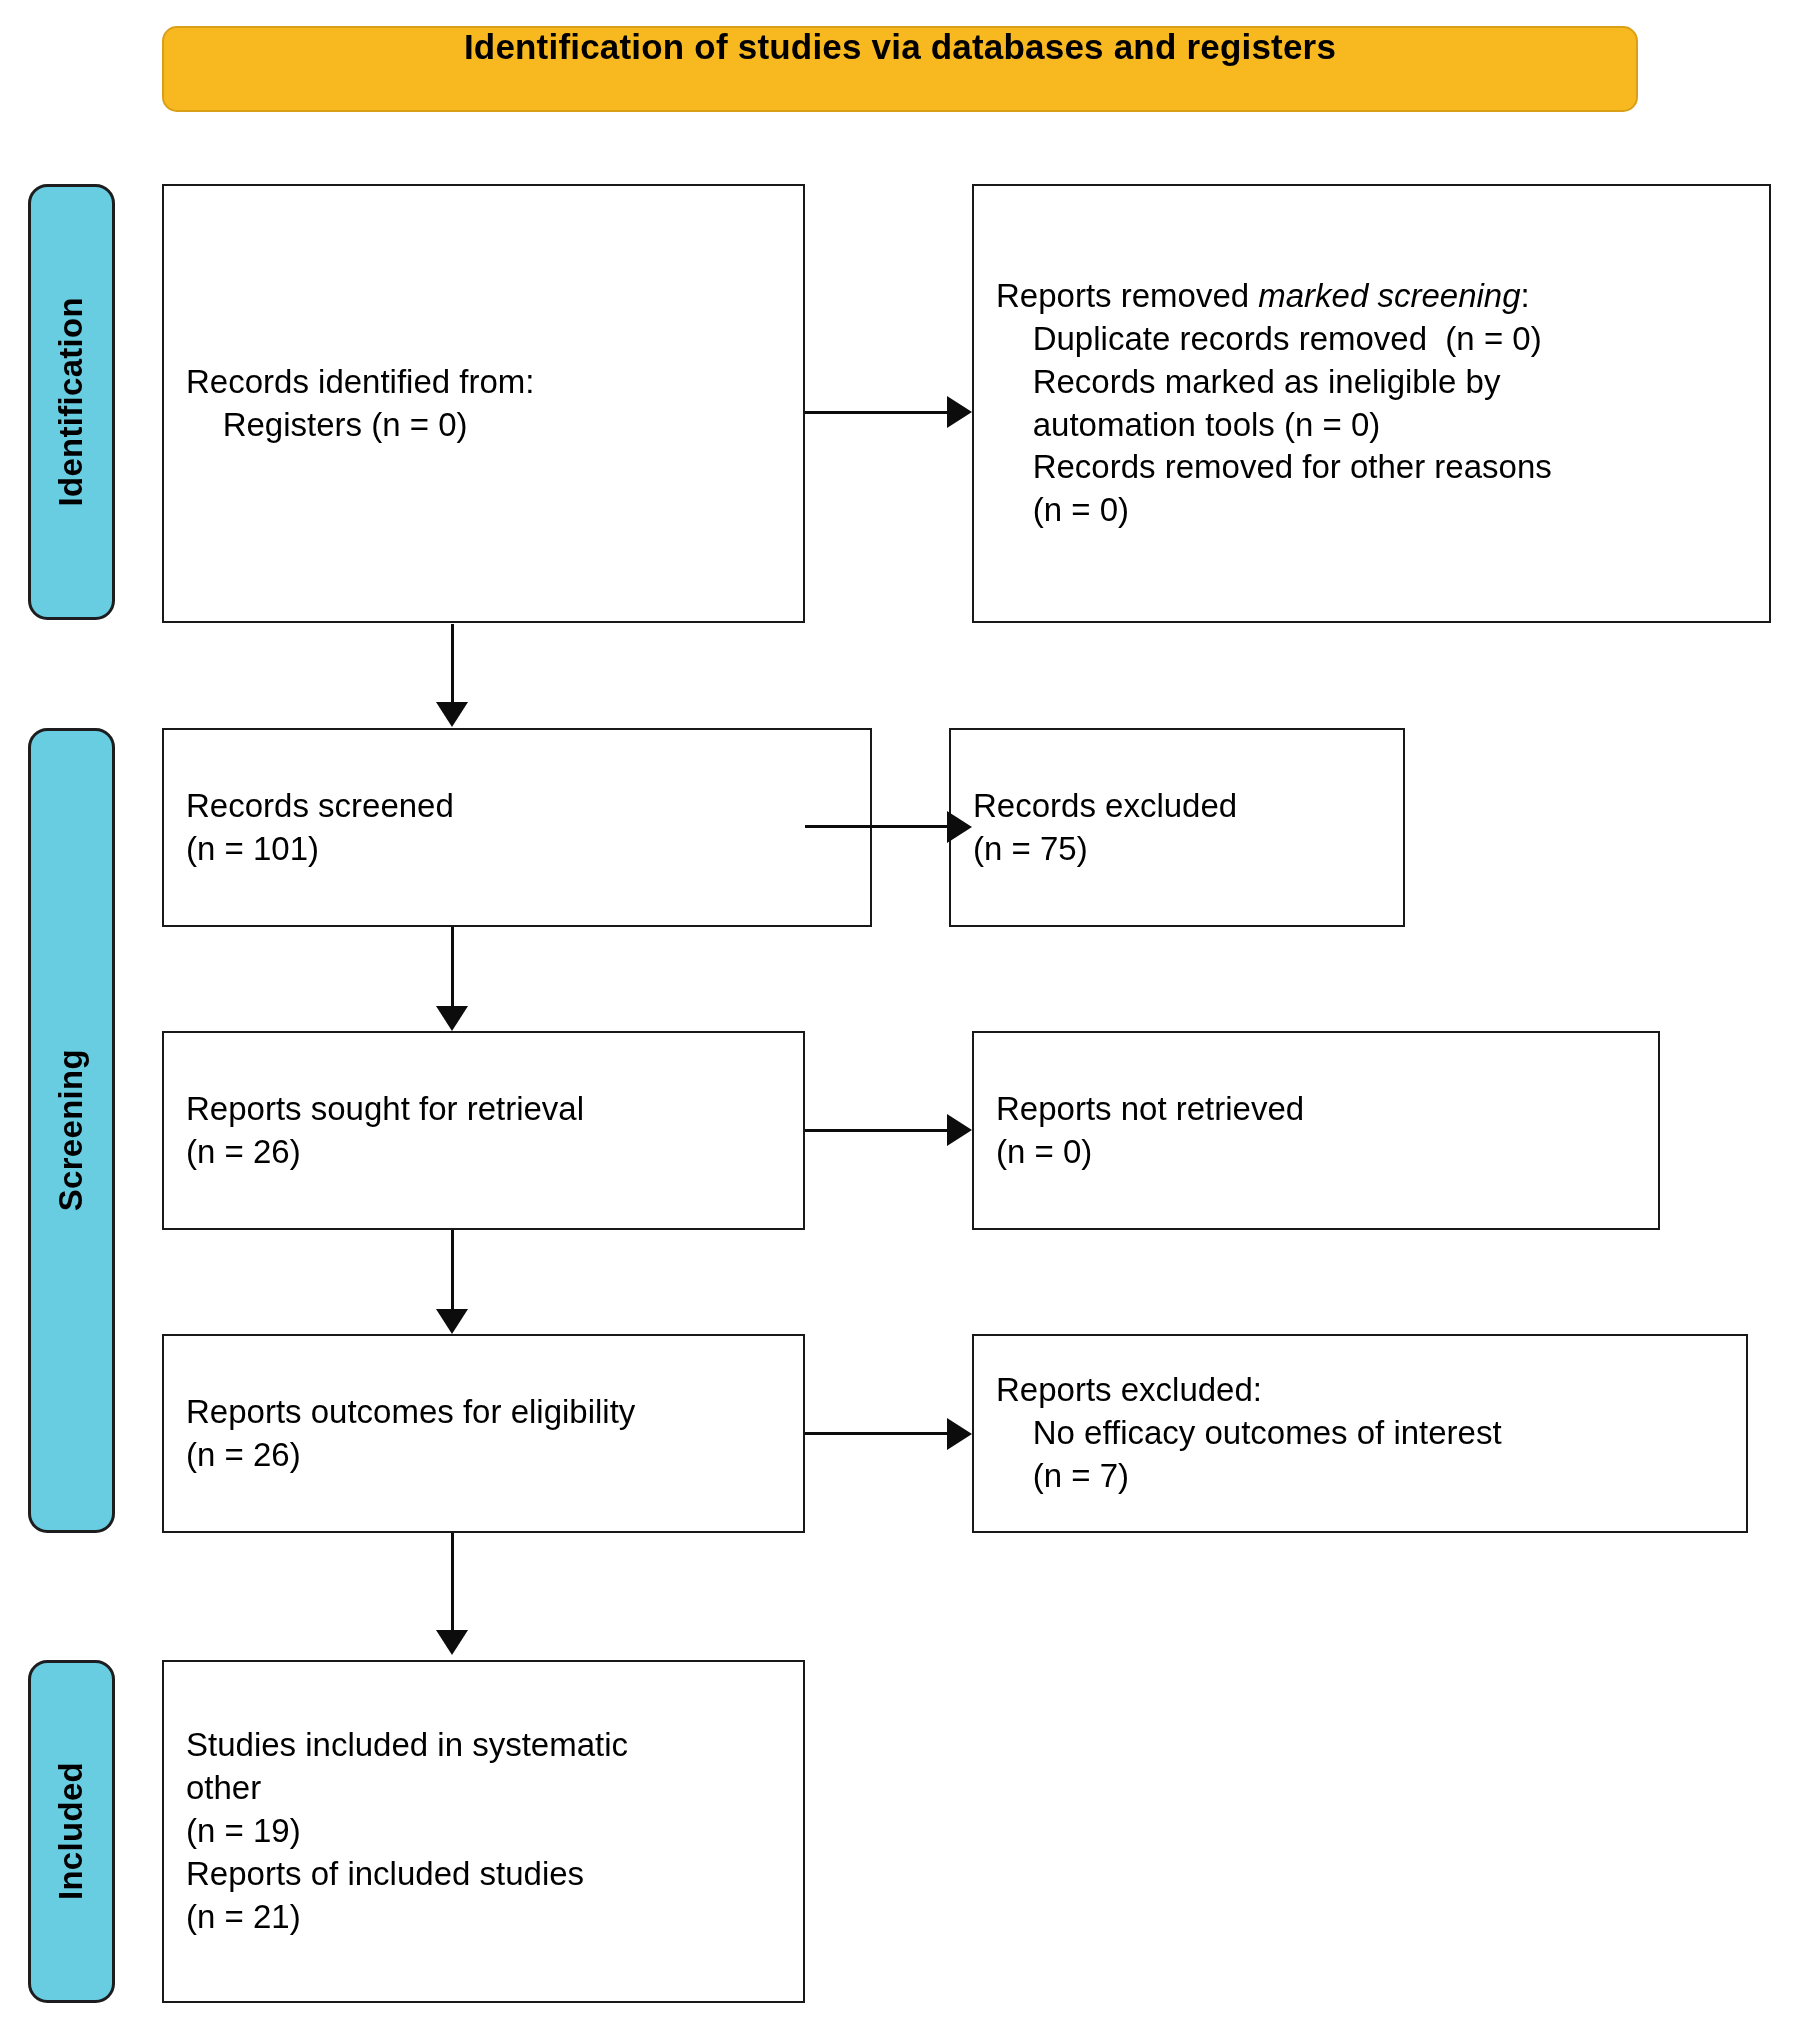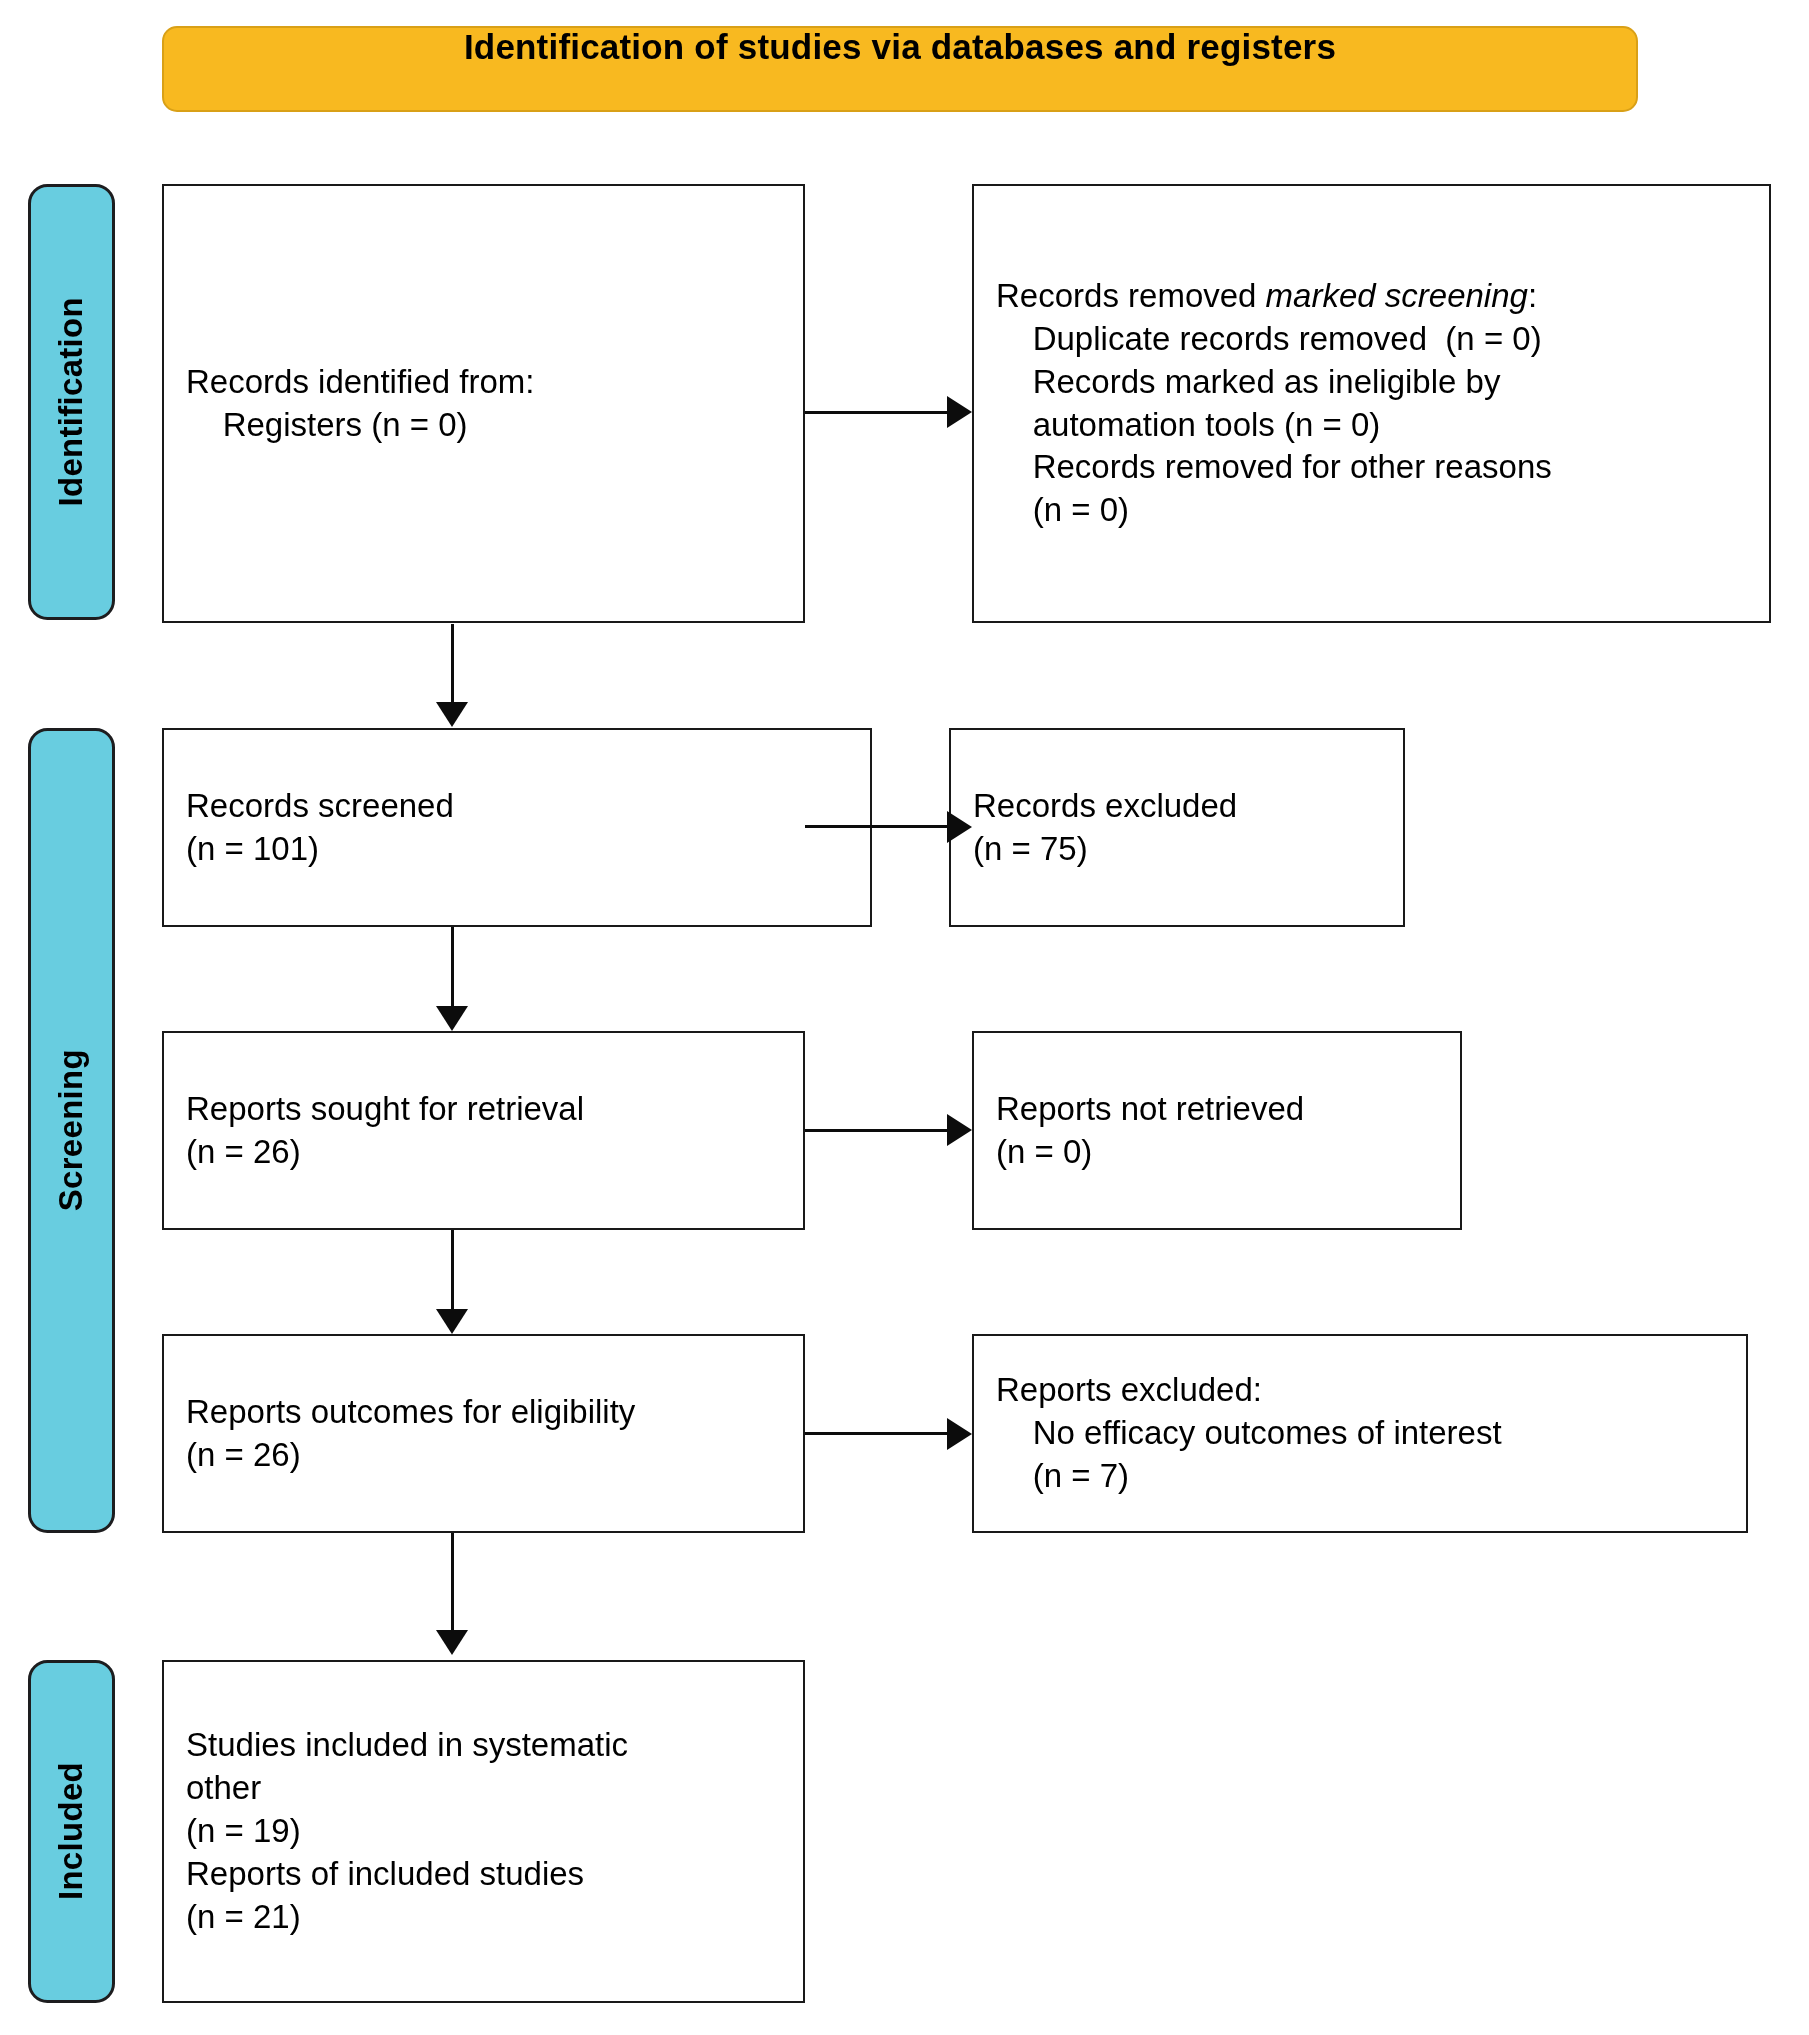--- a/index.html
+++ b/index.html
@@ -133,21 +133,21 @@
   <div class="stage-tab" style="left:27.5px; top:1660px; width:87px; height:343px;">
     <span class="stage-label">Included</span>
   </div>
 
   <div class="flow-box" style="left:162px; top:184px; width:643px; height:439px;">
     <div class="box-text">Records identified from:</div>
     <div class="box-text">    Registers (n = 0)</div>
   </div>
 
   <div class="flow-box" style="left:972px; top:184px; width:799px; height:439px;">
-    <div class="box-text with-italic-head"><span>Records removed </span><span class="italic-frag">marked screening</span><span>:</span></div>
+    <div class="box-text with-italic-head"><span>Reports removed </span><span class="italic-frag">marked screening</span><span>:</span></div>
     <div class="box-text">    Duplicate records removed  (n = 0)</div>
     <div class="box-text">    Records marked as ineligible by</div>
     <div class="box-text">    automation tools (n = 0)</div>
     <div class="box-text">    Records removed for other reasons</div>
     <div class="box-text">    (n = 0)</div>
   </div>
 
   <div class="h-line" style="left:805px; top:411px; width:143px;"></div>
   <div class="h-head" style="left:947px; top:396px;"></div>
 
@@ -168,21 +168,21 @@
   <div class="h-head" style="left:947px; top:811px;"></div>
 
   <div class="v-line" style="left:451px; top:927px; height:84px;"></div>
   <div class="v-head" style="left:436px; top:1006px;"></div>
 
   <div class="flow-box" style="left:162px; top:1031px; width:643px; height:199px;">
     <div class="box-text">Reports sought for retrieval</div>
     <div class="box-text">(n = 26)</div>
   </div>
 
-  <div class="flow-box" style="left:972px; top:1031px; width:490px; height:199px;">
+  <div class="flow-box" style="left:972px; top:1031px; width:688px; height:199px;">
     <div class="box-text">Reports not retrieved</div>
     <div class="box-text">(n = 0)</div>
   </div>
 
   <div class="h-line" style="left:805px; top:1129px; width:143px;"></div>
   <div class="h-head" style="left:947px; top:1114px;"></div>
 
   <div class="v-line" style="left:451px; top:1230px; height:84px;"></div>
   <div class="v-head" style="left:436px; top:1309px;"></div>
 

